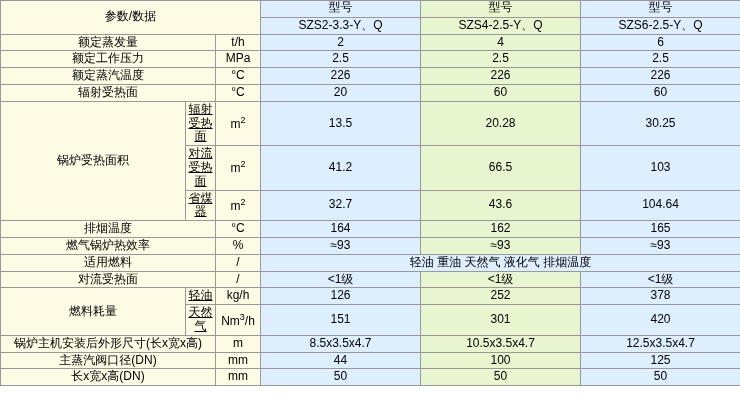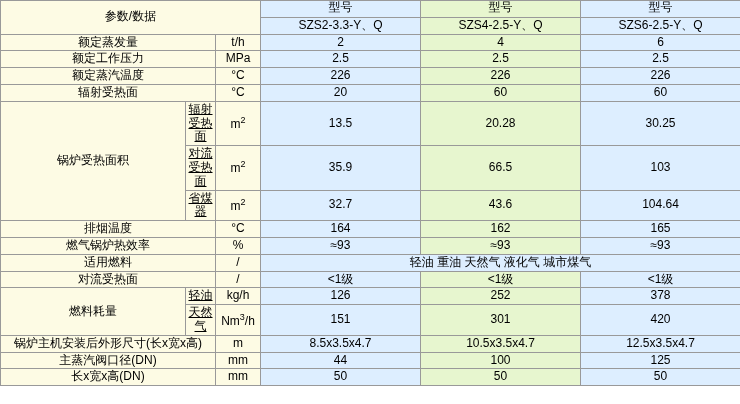--- a/index.html
+++ b/index.html
@@ -111,21 +111,21 @@
       <td class="f-cream sub-lbl">辐射受热面</td>
       <td class="f-cream"><span>m</span><span class="sup">2</span></td>
       <td class="f-blue">13.5</td>
       <td class="f-lgreen">20.28</td>
       <td class="f-blue">30.25</td>
     </tr>
 
     <tr>
       <td class="f-cream sub-lbl">对流受热面</td>
       <td class="f-cream"><span>m</span><span class="sup">2</span></td>
-      <td class="f-blue">35.9</td>
+      <td class="f-blue">41.2</td>
       <td class="f-lgreen">66.5</td>
       <td class="f-blue">103</td>
     </tr>
 
     <tr>
       <td class="f-cream sub-lbl">省煤器</td>
       <td class="f-cream"><span>m</span><span class="sup">2</span></td>
       <td class="f-blue">32.7</td>
       <td class="f-lgreen">43.6</td>
       <td class="f-blue">104.64</td>
@@ -143,21 +143,21 @@
       <td class="f-cream" colspan="2">燃气锅炉热效率</td>
       <td class="f-cream">%</td>
       <td class="f-blue">≈93</td>
       <td class="f-lgreen">≈93</td>
       <td class="f-blue">≈93</td>
     </tr>
 
     <tr>
       <td class="f-cream" colspan="2">适用燃料</td>
       <td class="f-cream">/</td>
-      <td class="f-blue" colspan="3">轻油 重油 天然气 液化气 城市煤气</td>
+      <td class="f-blue" colspan="3">轻油 重油 天然气 液化气 排烟温度</td>
     </tr>
 
     <tr>
       <td class="f-cream" colspan="2">对流受热面</td>
       <td class="f-cream">/</td>
       <td class="f-blue">&lt;1级</td>
       <td class="f-lgreen">&lt;1级</td>
       <td class="f-blue">&lt;1级</td>
     </tr>
 

